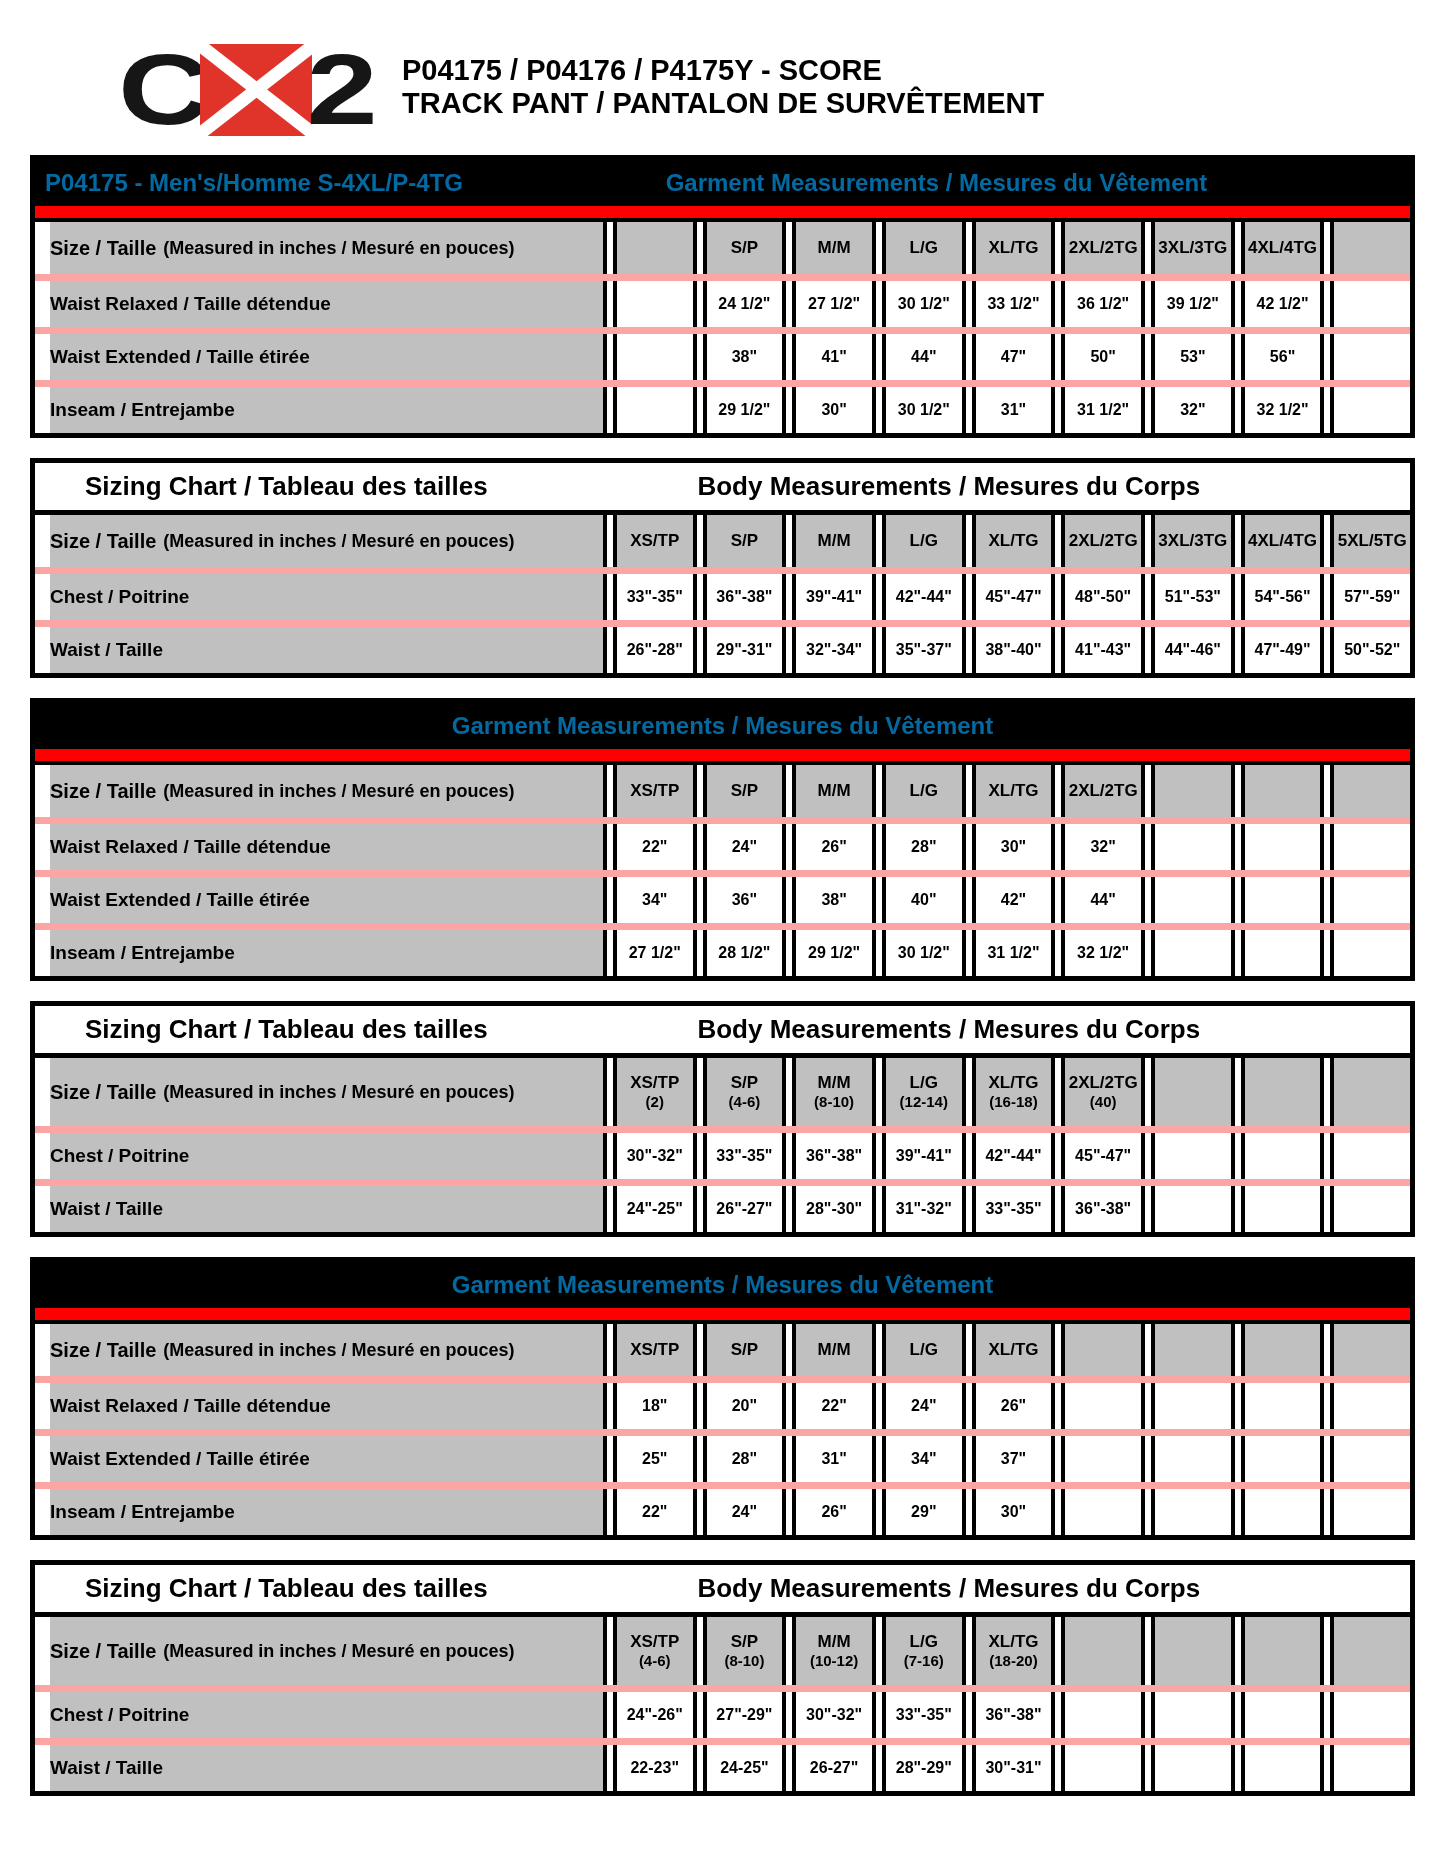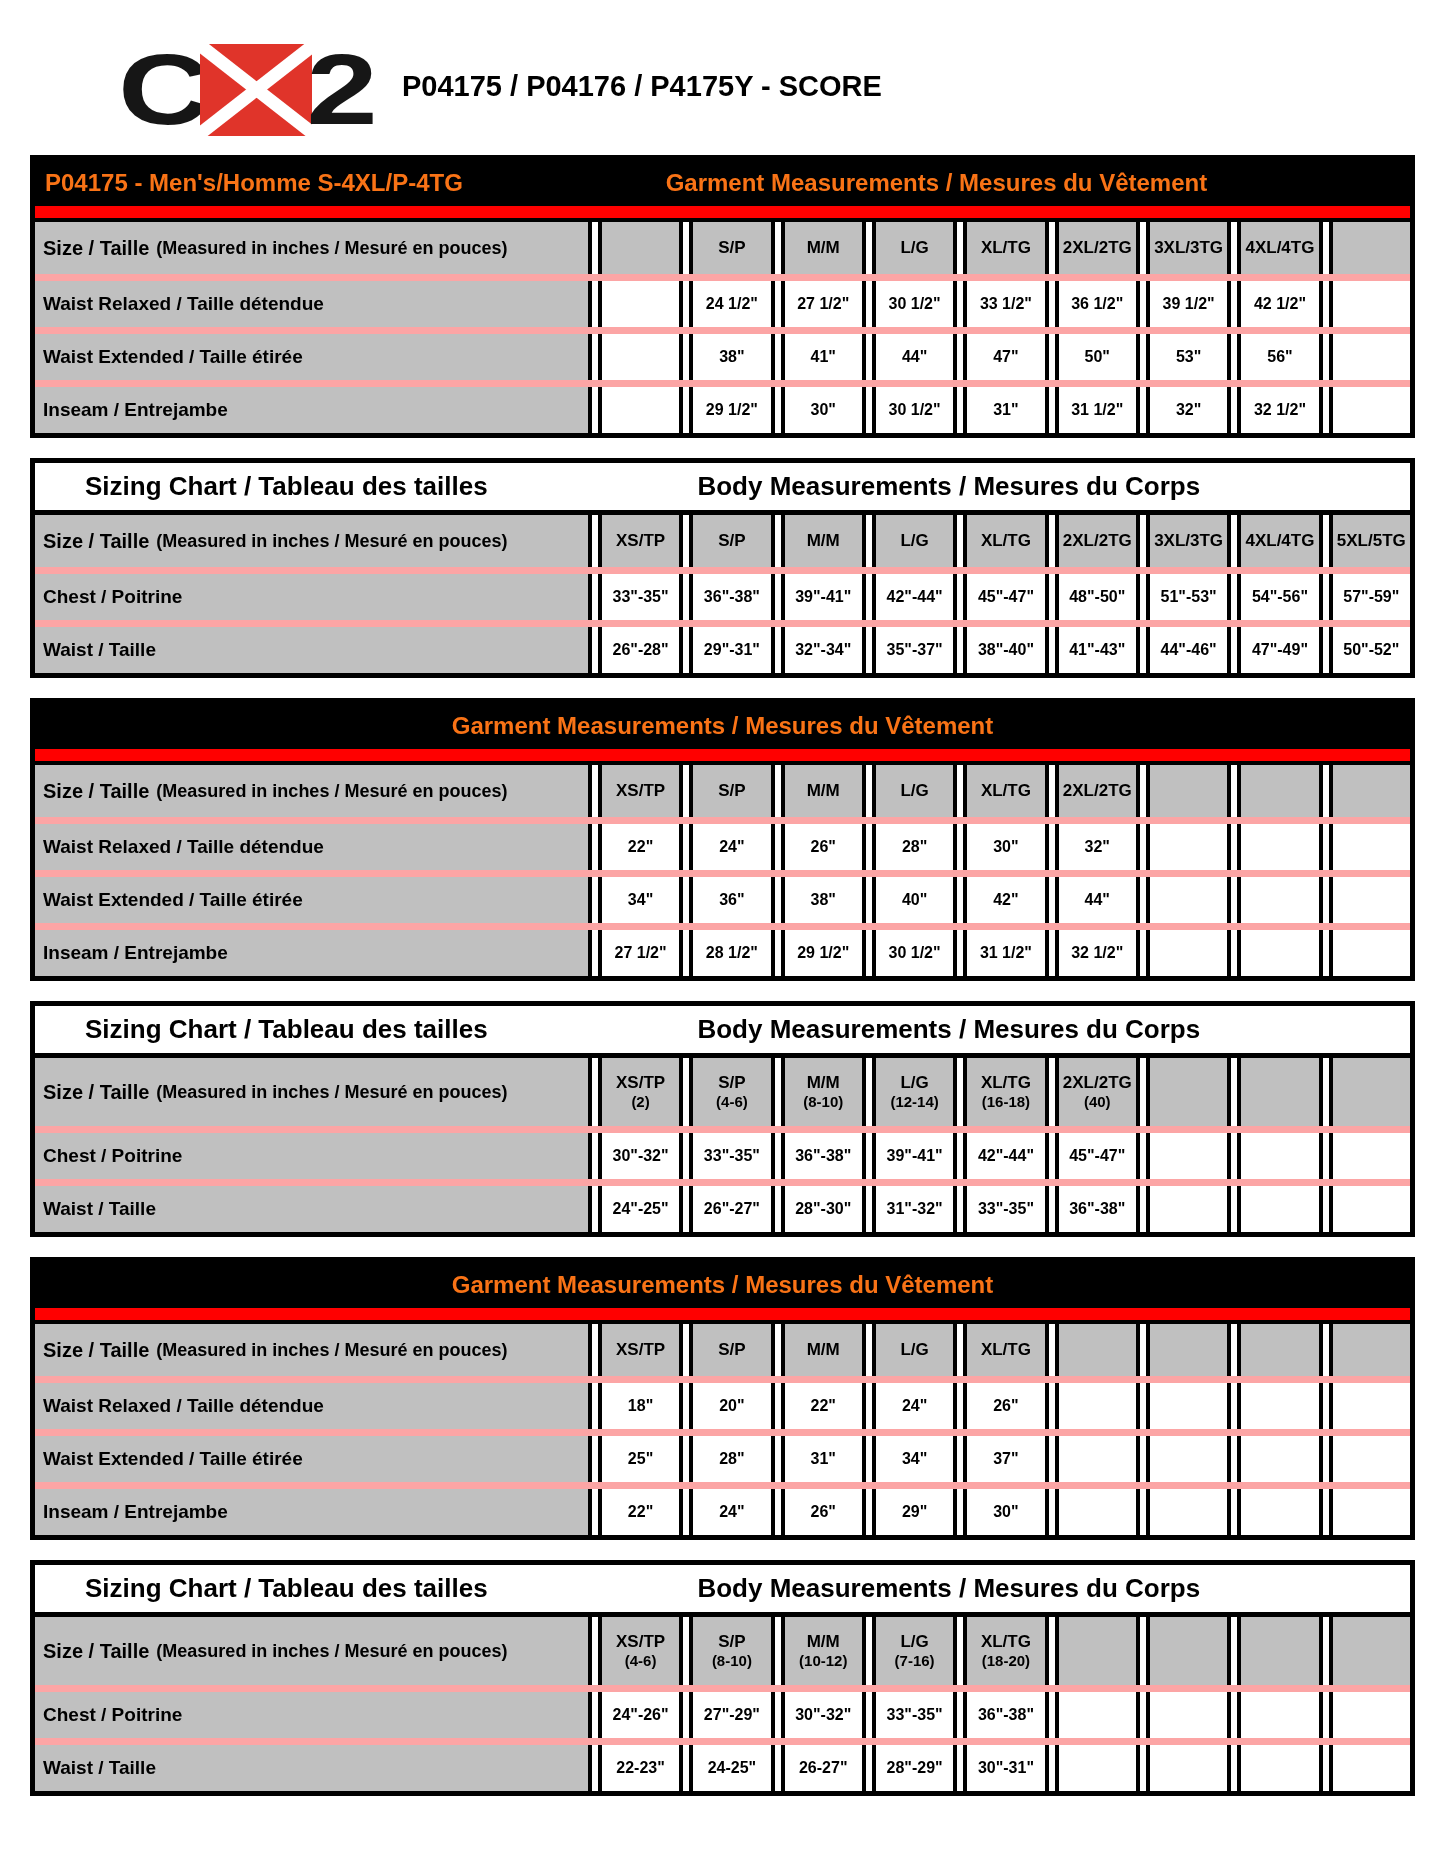--- a/index.html
+++ b/index.html
@@ -59,21 +59,21 @@
   .tables { margin: 0 30px; }
   .table {
     border: 5px solid #000;
     background: #fff;
     margin-bottom: 20px;
   }
   .tbar {
     display: flex;
     align-items: center;
   }
-  .tbar.dark { background: #000; color: #f97316; height: 46px; }
+  .tbar.dark { background: #000; color: #0369a1; height: 46px; }
   .tbar.light { background: #fff; color: #000; height: 52px; border-bottom: 5px solid #000; padding-left: 40px; }
   .tbar .tl { padding-left: 10px; font-size: 24px; white-space: nowrap; }
   .tbar.light .tl { font-size: 26px; }
   .tbar .tr2 { flex: 1; text-align: center; font-size: 24px; white-space: nowrap; }
   .tbar.light .tr2 { font-size: 26px; }
 
   .stripe { height: 16px; border-bottom: 4px solid #000; }
 
   .row { display: flex; gap: 6px; background: #fff; }
   .row + .row { border-top: 7px solid #fca5a5; }
@@ -87,25 +87,25 @@
     min-height: 46px;
     text-align: center;
   }
   .cell:first-child { border-left: none; }
   .cell:last-child { border-right: none; }
 
   .label-cell {
     width: 40.5%;
     flex: none;
     justify-content: flex-start;
-    padding-left: 8px;
     background: #C0C0C0;
     text-align: center;
     font-size: 19px;
     white-space: nowrap;
+    margin-left: 15px;
   }
   .size-cell, .data-cell { flex: 1 1 0; }
 
   .header-row .cell { background: #C0C0C0; min-height: 52px; }
   .header-row.two-line .cell { min-height: 68px; }
   .size-cell { flex-direction: column; font-size: 17px; line-height: 1.25; }
   .col-sub { font-size: 15px; }
   .size-label { font-size: 20px; }
   .size-note { font-size: 18px; margin-left: 7px; }
   .data-cell { background: #fff; font-size: 16px; }
@@ -118,20 +118,21 @@
     <span class="logo-letter">C</span>
     <span class="logo-x">
       <span class="xfill" style="background: rgb(224, 52, 42);"></span>
       <span class="bar b1"></span>
       <span class="bar b2"></span>
     </span>
     <span class="logo-letter">2</span>
   </div>
   <div class="titles">
     <div class="title-line">P04175 / P04176 / P4175Y - SCORE</div>
+    <div class="title-line">TRACK PANT / PANTALON DE SURVÊTEMENT</div>
   </div>
 </div>
 
 <div class="tables" id="tables">
     <div class="table">
       <div class="tbar dark">
         <span class="tl">P04175 - Men's/Homme S-4XL/P-4TG</span>
         <span class="tr2">Garment Measurements / Mesures du Vêtement</span>
       </div>
       <div class="stripe" style="background: rgb(255, 0, 0);"></div>

